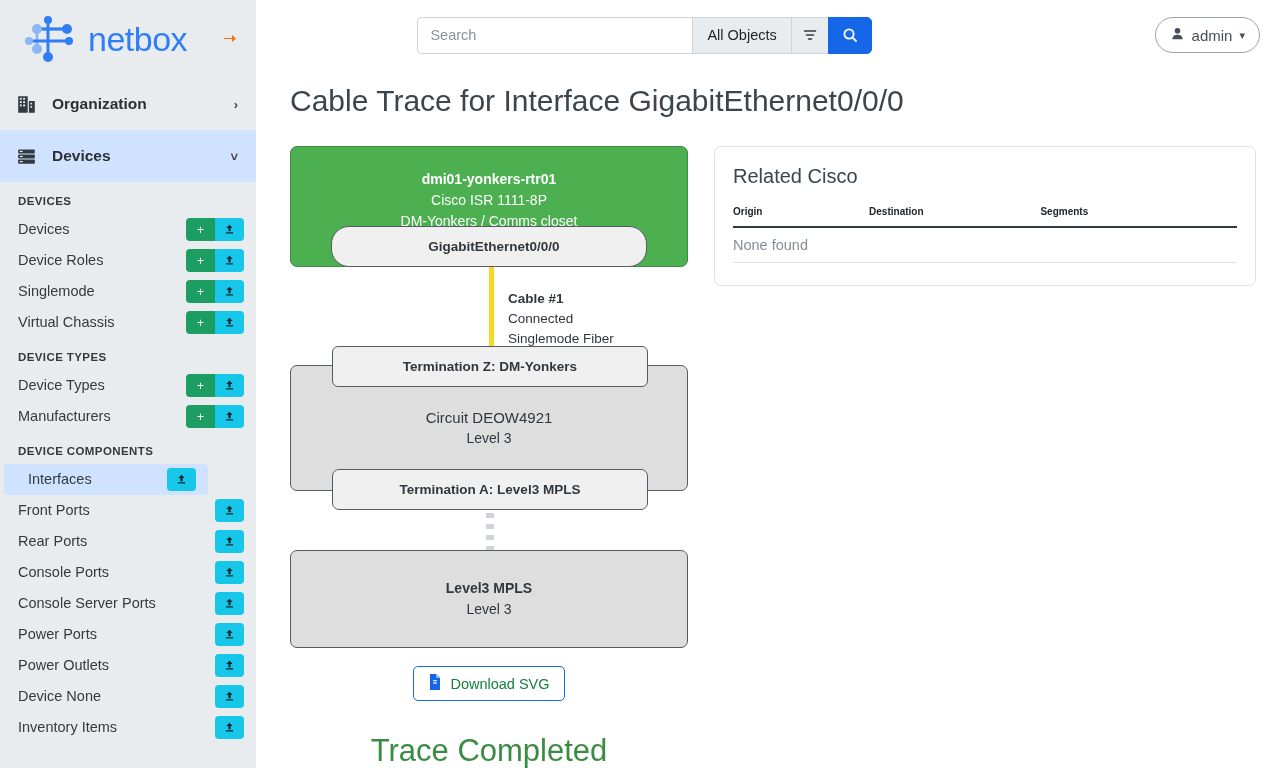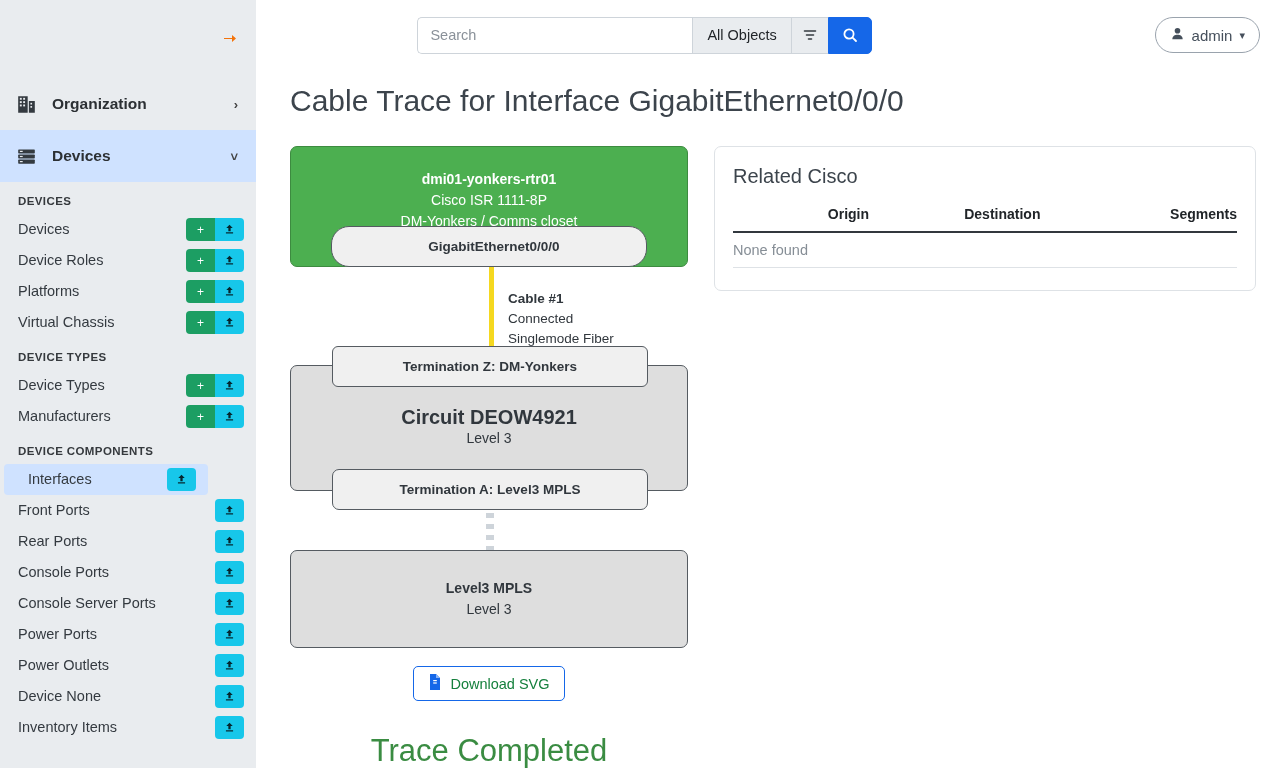--- a/index.html
+++ b/index.html
@@ -133,21 +133,21 @@
     font-size: 13.5px; color: #31373d; line-height: 20px;
   }
   .cable-meta b { font-weight: 700; }
 
   .circuit-wrap { position: relative; }
   .circuit-box {
     background: #dedede; border: 1px solid #555b61; border-radius: 7px;
     padding: 41px 10px 41px 10px; text-align: center;
     position: relative;
   }
-  .circuit-box .c1 { font-size: 20px; font-weight: 700; color: #31373d; line-height: 21px; }
+  .circuit-box .c1 { font-size: 15px; font-weight: 400; color: #31373d; line-height: 21px; }
   .circuit-box .c2 { font-size: 14px; color: #31373d; line-height: 21px; }
   .term-top {
     position: absolute; left: 41px; top: -20px; width: 316px; height: 41px;
     background: #f0f0f0; border: 1px solid #555b61; border-radius: 6px;
     display: flex; align-items: center; justify-content: center;
     font-size: 13.5px; font-weight: 700; color: #31373d; z-index: 3;
   }
   .term-bot {
     position: absolute; left: 41px; bottom: -20px; width: 316px; height: 41px;
     background: #f0f0f0; border: 1px solid #555b61; border-radius: 7px;
@@ -180,35 +180,53 @@
 
   
   .pathcol { flex: 1 1 auto; }
   .card {
     border: 1px solid #dee2e6; border-radius: 7px; background: #fff;
     padding: 18px 18px 22px 18px;
   }
   .card h2 { font-size: 20px; font-weight: 400; color: #3c444c; padding-bottom: 18px; }
   table.paths { width: 100%; border-collapse: collapse; }
   table.paths th {
-    text-align: right; font-size: 14px; font-weight: 700; color: #212529;
+    text-align: left; font-size: 10px; font-weight: 700; color: #212529;
     border-bottom: 2px solid #32383e; padding: 0 0 9px 0;
   }
   table.paths td {
     font-size: 14.5px; color: #868e96; padding: 9px 0;
     border-bottom: 1px solid #dee2e6;
   }
 </style>
 </head>
 <body>
 
 <div class="app">
 
   <aside class="sidebar">
     <div class="brand">
+      <div class="brand-logo">
+        <svg width="56" height="48" viewBox="0 0 56 48">
+          <g stroke="#8bb8f5" stroke-width="3" fill="none">
+            <path d="M13 34 L13 14 L43 14"></path>
+          </g>
+          <g stroke="#2f7ef7" stroke-width="3" fill="none">
+            <path d="M13 14 L43 14 M24 5 L24 42 M5 26 L45 26"></path>
+          </g>
+          <circle cx="13" cy="14" r="5" fill="#8bb8f5"></circle>
+          <circle cx="43" cy="14" r="5" fill="#2f7ef7"></circle>
+          <circle cx="13" cy="34" r="5" fill="#8bb8f5"></circle>
+          <circle cx="24" cy="5" r="4" fill="#2f7ef7"></circle>
+          <circle cx="24" cy="42" r="5" fill="#2f7ef7"></circle>
+          <circle cx="5" cy="26" r="4" fill="#8bb8f5"></circle>
+          <circle cx="45" cy="26" r="4" fill="#2f7ef7"></circle>
+        </svg>
+        <span class="brand-word">netbox</span>
+      </div>
       <span class="pin-icon">
         <svg width="16" height="16" viewBox="0 0 16 16" fill="#f3730b">
             <path d="M2 7h8V4l4 3.5L10 11V8H2z"></path>
           </svg>
       </span>
     </div>
 
     <div class="nav-group">
       <span class="nav-ico">
         <svg width="19" height="19" viewBox="0 0 16 16" fill="#343a40">
@@ -262,21 +280,21 @@
             <div class="btn-add">+</div>
             <div class="btn-imp">
               <svg width="13" height="13" viewBox="0 0 16 16" fill="#06262e">
                 <path d="M8 2l4 4H9.4v4H6.6V6H4z"></path>
                 <rect x="3.6" y="11.4" width="8.8" height="1.5"></rect>
               </svg>
             </div>
           </div>
         </div>
         <div class="nav-row">
-          <span class="lbl">Platforms</span>
+          <span class="lbl">Singlemode</span>
           <div class="btn-pair">
             <div class="btn-add">+</div>
             <div class="btn-imp">
               <svg width="13" height="13" viewBox="0 0 16 16" fill="#06262e">
                 <path d="M8 2l4 4H9.4v4H6.6V6H4z"></path>
                 <rect x="3.6" y="11.4" width="8.8" height="1.5"></rect>
               </svg>
             </div>
           </div>
         </div>

